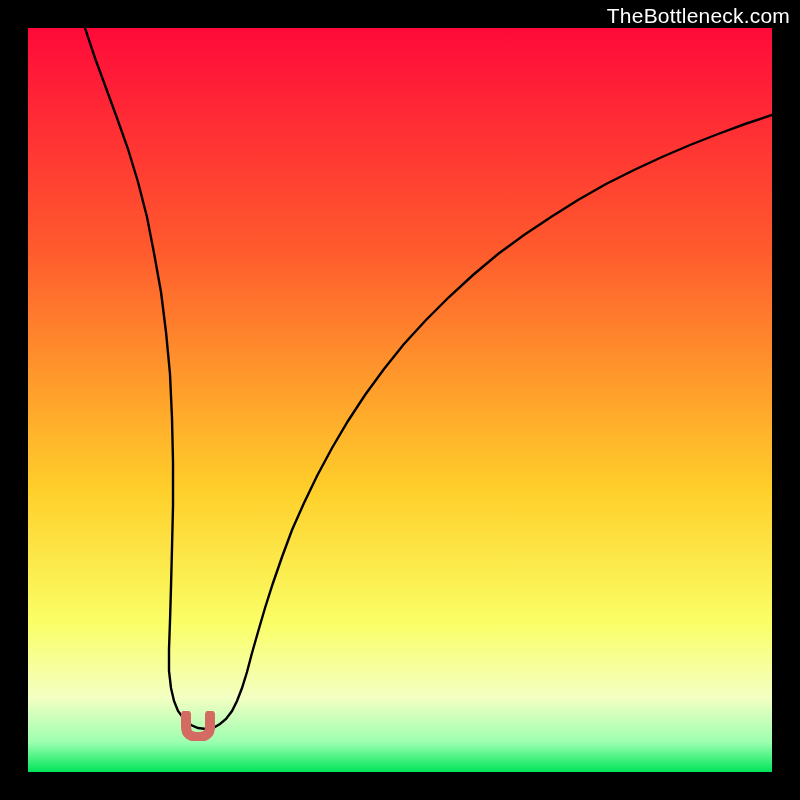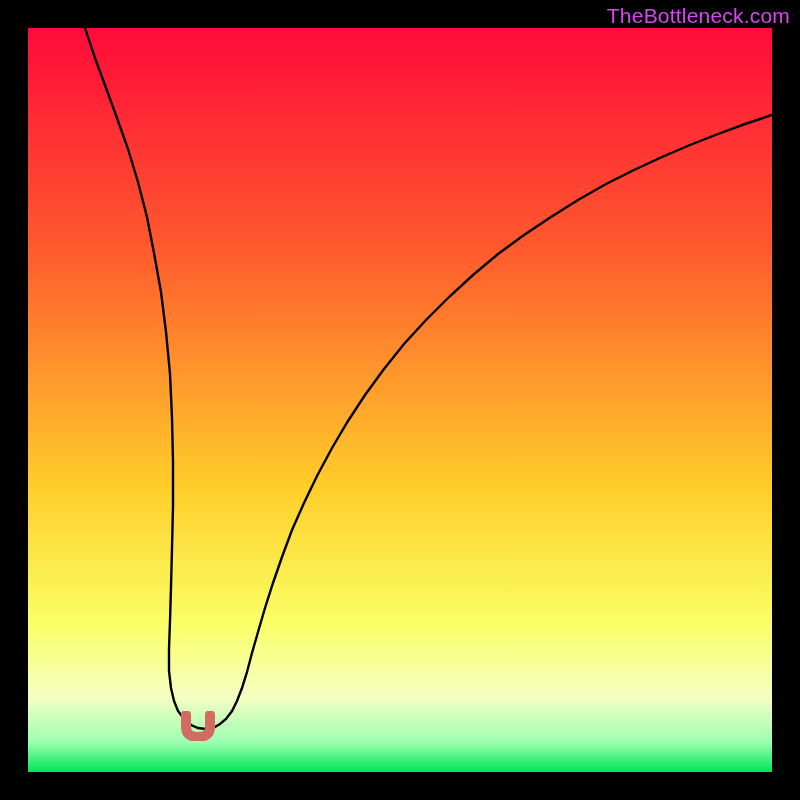--- a/index.html
+++ b/index.html
@@ -47,21 +47,21 @@
     pointer-events: none;
   }
   .marker svg { display: block; }
   .watermark {
     position: absolute;
     top: 4px;
     right: 10px;
     font-family: Arial, Helvetica, sans-serif;
     font-size: 21px;
     letter-spacing: 0.2px;
-    color: #d946ef;
+    color: #ffffff;
     user-select: none;
   }
 </style>
 </head>
 <body>
 
 <div class="frame">
 
   <div class="plot">
 

